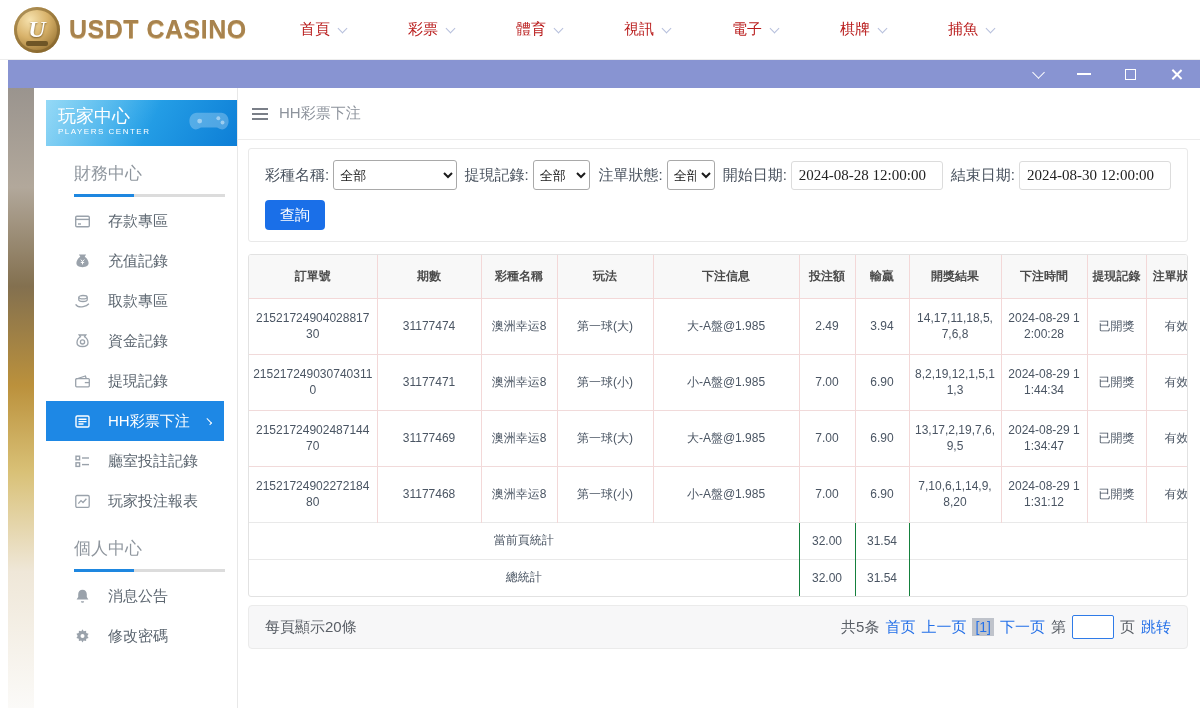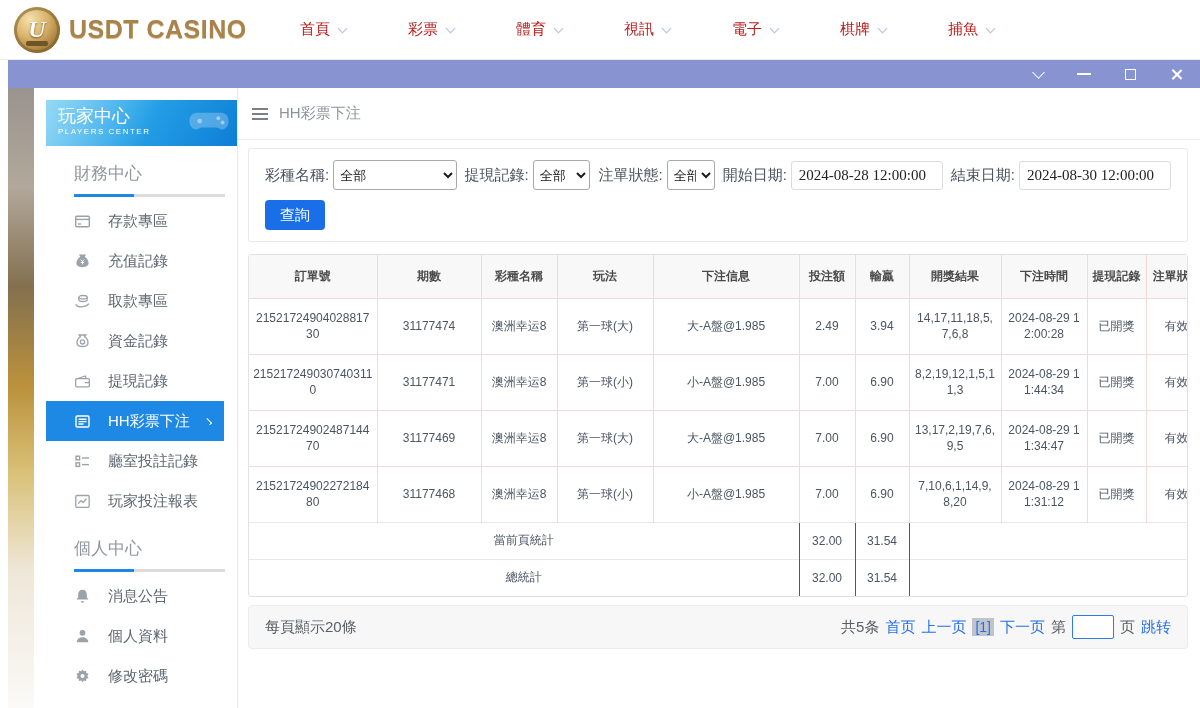--- a/index.html
+++ b/index.html
@@ -260,29 +260,20 @@
         <div class="sb-section-title">個人中心</div>
         <div class="sb-underline"></div>
         <div class="sb-item">
           <span class="sb-icon">
             <svg width="17" height="17" viewBox="0 0 17 17" fill="currentColor">
               <path d="M8.5 1.8c2.6 0 4.3 1.9 4.3 4.4v2.9l1.6 2.4H2.6l1.6-2.4V6.2c0-2.5 1.7-4.4 4.3-4.4z"></path>
               <path d="M6.9 13.2a1.6 1.6 0 0 0 3.2 0z"></path>
             </svg>
           </span>
           <span>消息公告</span>
-        </div>
-        <div class="sb-item">
-          <span class="sb-icon">
-            <svg width="17" height="17" viewBox="0 0 17 17" fill="currentColor">
-              <circle cx="8.5" cy="4.8" r="2.9"></circle>
-              <path d="M2.6 14.2c.4-3.2 2.9-5 5.9-5s5.5 1.8 5.9 5z"></path>
-            </svg>
-          </span>
-          <span>個人資料</span>
         </div>
         <div class="sb-item">
           <span class="sb-icon">
             <svg width="17" height="17" viewBox="0 0 17 17" fill="currentColor">
               <path d="M8.5 1.2l1.2 2.1 2.4-.6.1 2.4 2.4.7-1.3 2.1 1.3 2.1-2.4.7-.1 2.4-2.4-.6-1.2 2.1-1.2-2.1-2.4.6-.1-2.4-2.4-.7 1.3-2.1-1.3-2.1 2.4-.7.1-2.4 2.4.6z"></path>
               <circle cx="8.5" cy="8" r="2" fill="#fff"></circle>
             </svg>
           </span>
           <span>修改密碼</span>
         </div>

